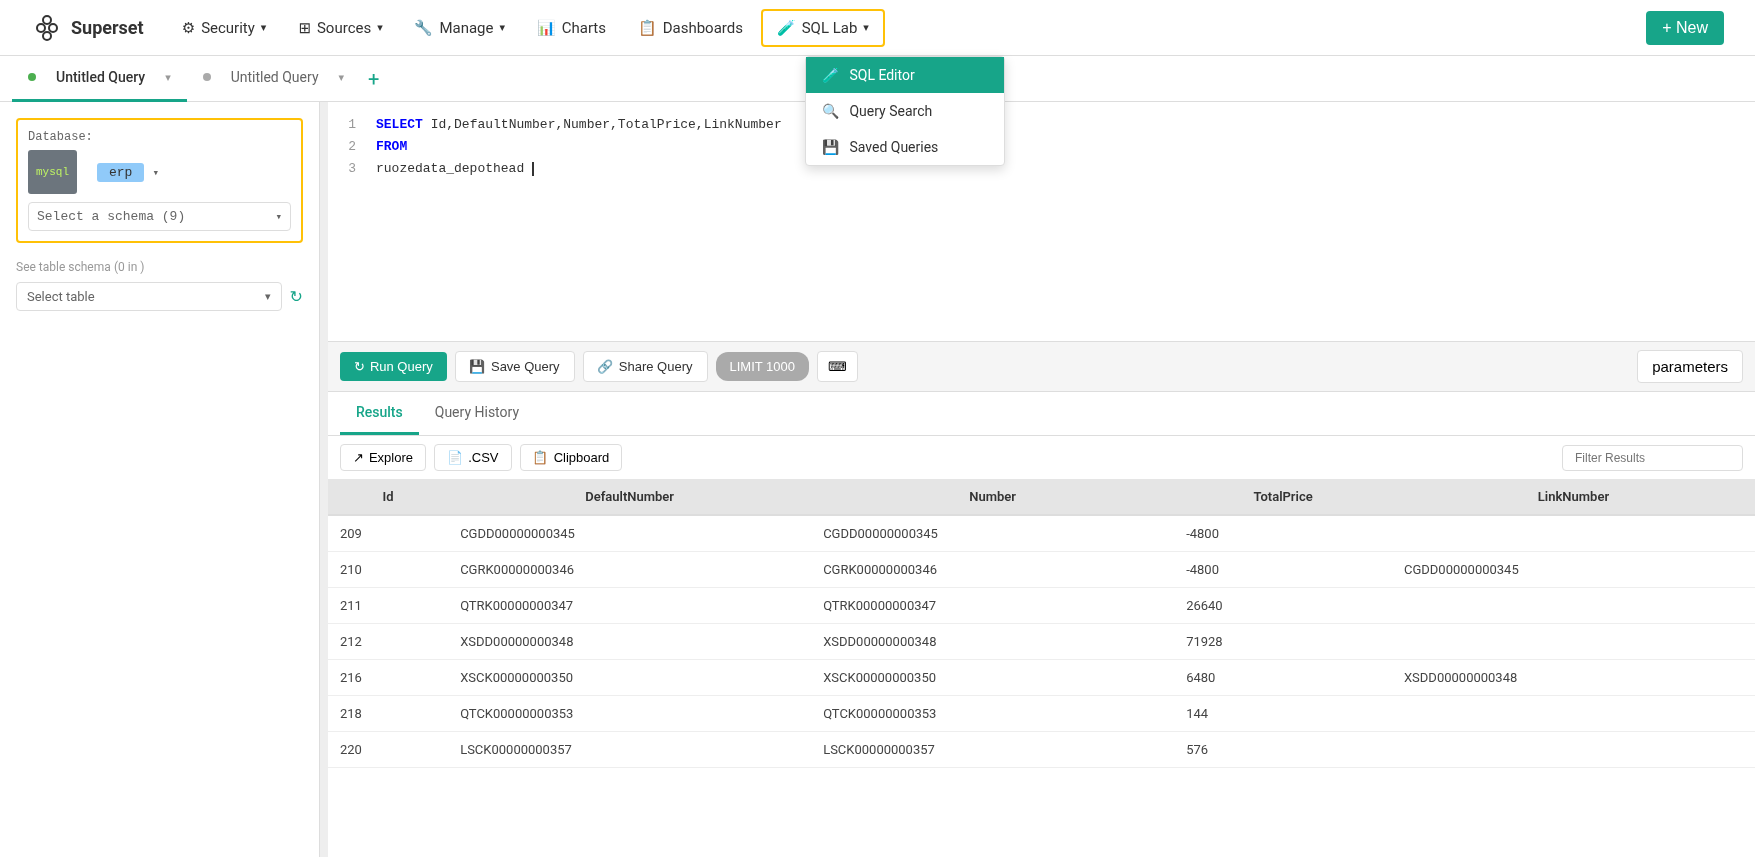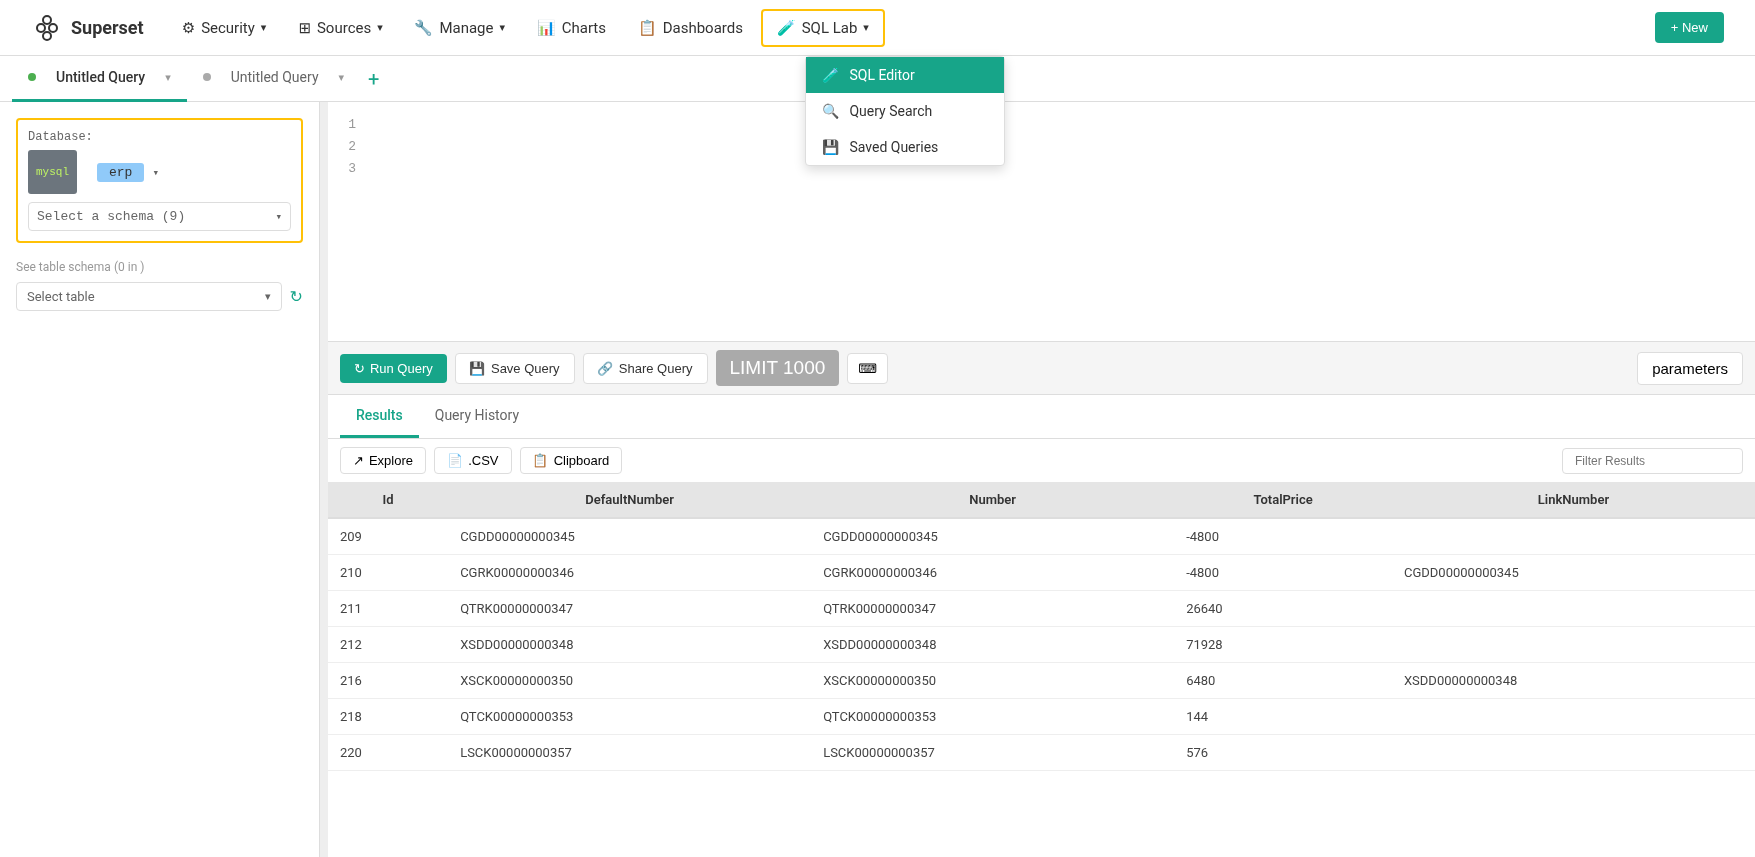--- a/index.html
+++ b/index.html
@@ -18,21 +18,21 @@
       display: flex; align-items: center; gap: 6px; padding: 8px 14px;
       cursor: pointer; border-radius: 4px; color: #333; font-size: 15px;
       white-space: nowrap;
     }
     .nav-item.active {
       border: 2px solid #ffc107; border-radius: 4px; color: #333;
     }
     .nav-item .chevron { font-size: 11px; }
     .nav-btn {
       background: #17a589; color: #fff; border: none; border-radius: 4px;
-      padding: 8px 16px; font-size: 13px; cursor: pointer; display: flex;
+      padding: 8px 16px; font-size: 16px; cursor: pointer; display: flex;
       align-items: center; gap: 4px; margin-left: auto;
     }
 
     
     .dropdown-menu {
       position: absolute; top: 56px; background: #fff;
       border: 1px solid #ddd; border-radius: 4px; box-shadow: 0 4px 12px rgba(0,0,0,0.15);
       min-width: 200px; z-index: 200;
     }
     .dropdown-item {
@@ -104,21 +104,21 @@
     .cursor-blink { display: inline-block; width: 2px; height: 14px; background: #333; vertical-align: middle; }
 
     
     .query-toolbar {
       display: flex; align-items: center; gap: 8px; padding: 8px 12px;
       background: #f5f5f5; border-bottom: 1px solid #ddd;
     }
     .btn-run { background: #17a589; color: #fff; border: none; border-radius: 4px; padding: 7px 14px; font-size: 13px; cursor: pointer; display: flex; align-items: center; gap: 5px; }
     .btn-save { background: #fff; color: #333; border: 1px solid #ddd; border-radius: 4px; padding: 7px 14px; font-size: 13px; cursor: pointer; display: flex; align-items: center; gap: 5px; }
     .btn-share { background: #fff; color: #333; border: 1px solid #ddd; border-radius: 4px; padding: 7px 14px; font-size: 13px; cursor: pointer; display: flex; align-items: center; gap: 5px; }
-    .btn-limit { background: #aaa; color: #fff; border: none; border-radius: 4px; padding: 7px 14px; font-size: 19px; cursor: pointer; }
+    .btn-limit { background: #aaa; color: #fff; border: none; border-radius: 12px; padding: 7px 14px; font-size: 13px; cursor: pointer; }
     .btn-keyboard { background: #fff; border: 1px solid #ddd; border-radius: 4px; padding: 7px 10px; cursor: pointer; font-size: 13px; }
     .btn-params { background: #fff; border: 1px solid #ddd; border-radius: 4px; padding: 7px 14px; font-size: 15px; cursor: pointer; margin-left: auto; }
 
     
     .results-area { flex: 1; overflow: auto; background: #fff; }
     .results-tabs { display: flex; align-items: center; border-bottom: 1px solid #ddd; padding: 0 12px; background: #fff; }
     .result-tab { padding: 12px 16px; cursor: pointer; font-size: 14px; color: #666; border-bottom: 3px solid transparent; }
     .result-tab.active { color: #17a589; border-bottom: 3px solid #17a589; font-weight: 500; }
 
     .result-actions { display: flex; align-items: center; gap: 8px; padding: 8px 12px; }
@@ -249,20 +249,33 @@
   <div class="resize-handle"></div>
 
   <div class="right-panel">
 
     <div class="editor-area">
       <div class="editor-content">
         <div class="line-numbers">
           <div class="line-num">1</div>
           <div class="line-num">2</div>
           <div class="line-num">3</div>
+        </div>
+        <div class="code-area">
+          <div class="code-line">
+            <span class="kw">SELECT</span>
+            <span> Id,DefaultNumber,Number,TotalPrice,LinkNumber</span>
+          </div>
+          <div class="code-line">
+            <span class="kw">FROM</span>
+          </div>
+          <div class="code-line">
+            <span>ruozedata_depothead</span>
+            <span class="cursor-blink"></span>
+          </div>
         </div>
       </div>
     </div>
 
     <div class="query-toolbar">
       <button class="btn-run">
         <span>↻</span>
         <span>Run Query</span>
       </button>
       <button class="btn-save">

